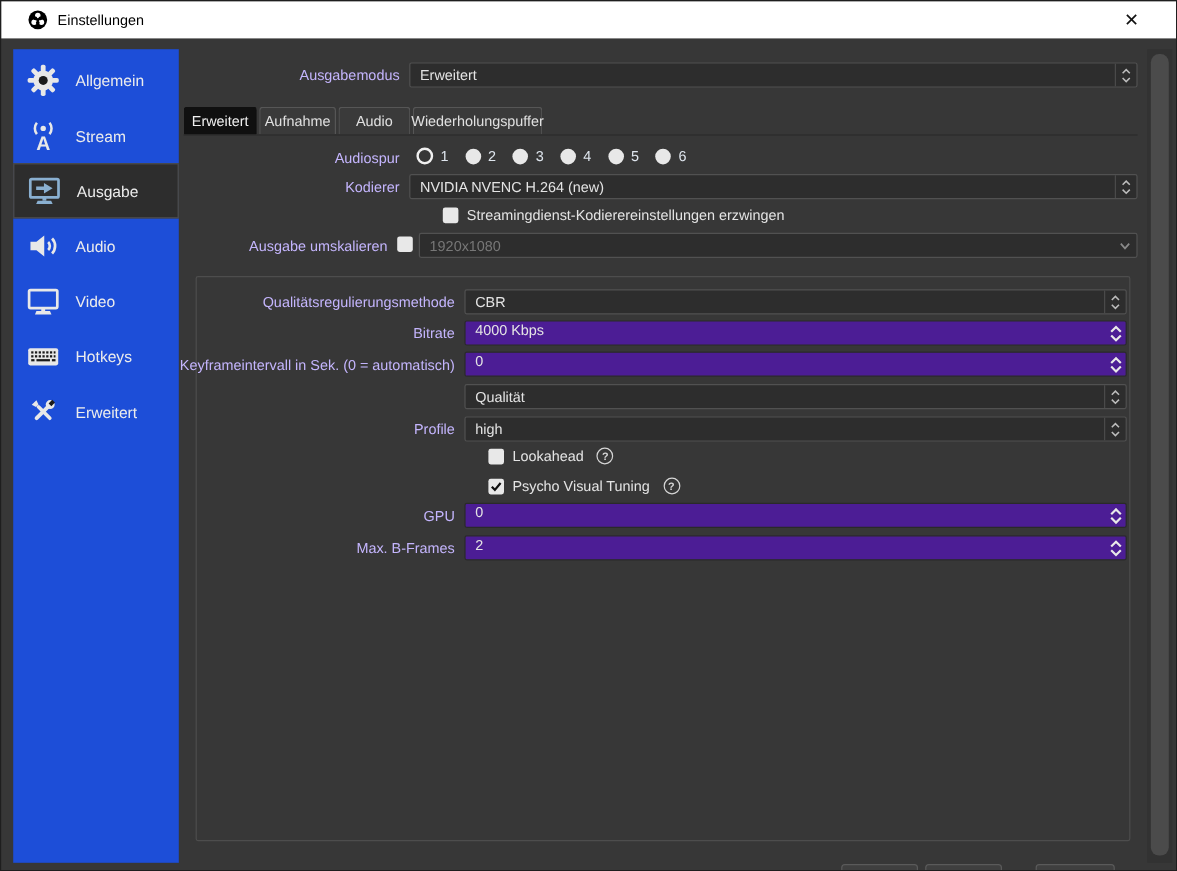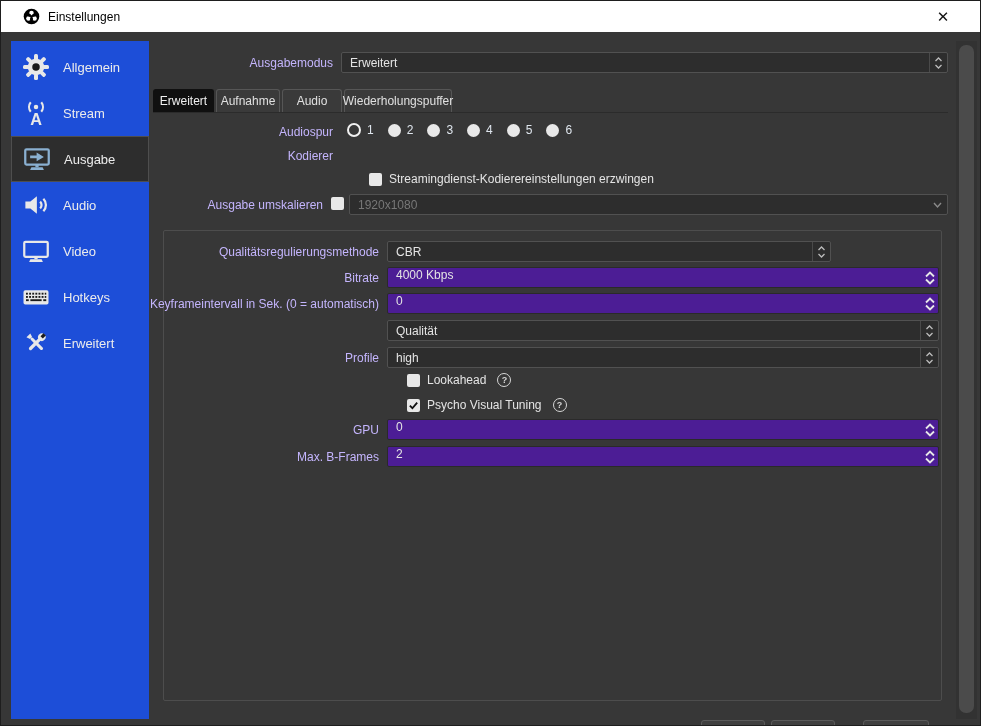--- a/index.html
+++ b/index.html
@@ -229,41 +229,50 @@
       <span class="radio"></span>
       <span class="num">5</span>
     </span>
     <span class="radio-unit">
       <span class="radio"></span>
       <span class="num">6</span>
     </span>
   </div>
 
   <div class="rlabel" style="left:152px;top:148px;width:180px;">Kodierer</div>
+  <div class="combo" style="left:340px;top:144px;width:607px;">
+    <span class="val">NVIDIA NVENC H.264 (new)</span>
+    <span class="spin">
+      <svg width="9" height="14" viewBox="0 0 9 14">
+          <path d="M1.5 5 L4.5 2 L7.5 5" stroke="#bcbcbc" stroke-width="1.3" fill="none"></path>
+          <path d="M1.5 9 L4.5 12 L7.5 9" stroke="#bcbcbc" stroke-width="1.3" fill="none"></path>
+        </svg>
+    </span>
+  </div>
 
   <div class="cbrow" style="left:348px;top:171px;">
     <span class="cb"></span>
     <span>Streamingdienst-Kodierereinstellungen erzwingen</span>
   </div>
 
   <div class="rlabel" style="left:152px;top:197px;width:170px;">Ausgabe umskalieren</div>
   <span class="cb" style="position:absolute;left:330px;top:196px;"></span>
   <div class="combo disabled" style="left:348px;top:193px;width:599px;">
     <span class="val">1920x1080</span>
     <span class="spin">
       <svg width="11" height="8" viewBox="0 0 11 8">
           <path d="M2 2 L5.5 6 L9 2" stroke="#8a8a8a" stroke-width="1.4" fill="none"></path>
         </svg>
     </span>
   </div>
 
   <div class="groupbox"></div>
 
   <div class="rlabel" style="left:140px;top:244px;width:238px;">Qualitätsregulierungsmethode</div>
-  <div class="combo" style="left:386px;top:240px;width:444px;">
+  <div class="combo" style="left:386px;top:240px;width:552px;">
     <span class="val">CBR</span>
     <span class="spin">
       <svg width="9" height="14" viewBox="0 0 9 14">
           <path d="M1.5 5 L4.5 2 L7.5 5" stroke="#bcbcbc" stroke-width="1.3" fill="none"></path>
           <path d="M1.5 9 L4.5 12 L7.5 9" stroke="#bcbcbc" stroke-width="1.3" fill="none"></path>
         </svg>
     </span>
   </div>
 
   <div class="rlabel" style="left:140px;top:270px;width:238px;">Bitrate</div>

